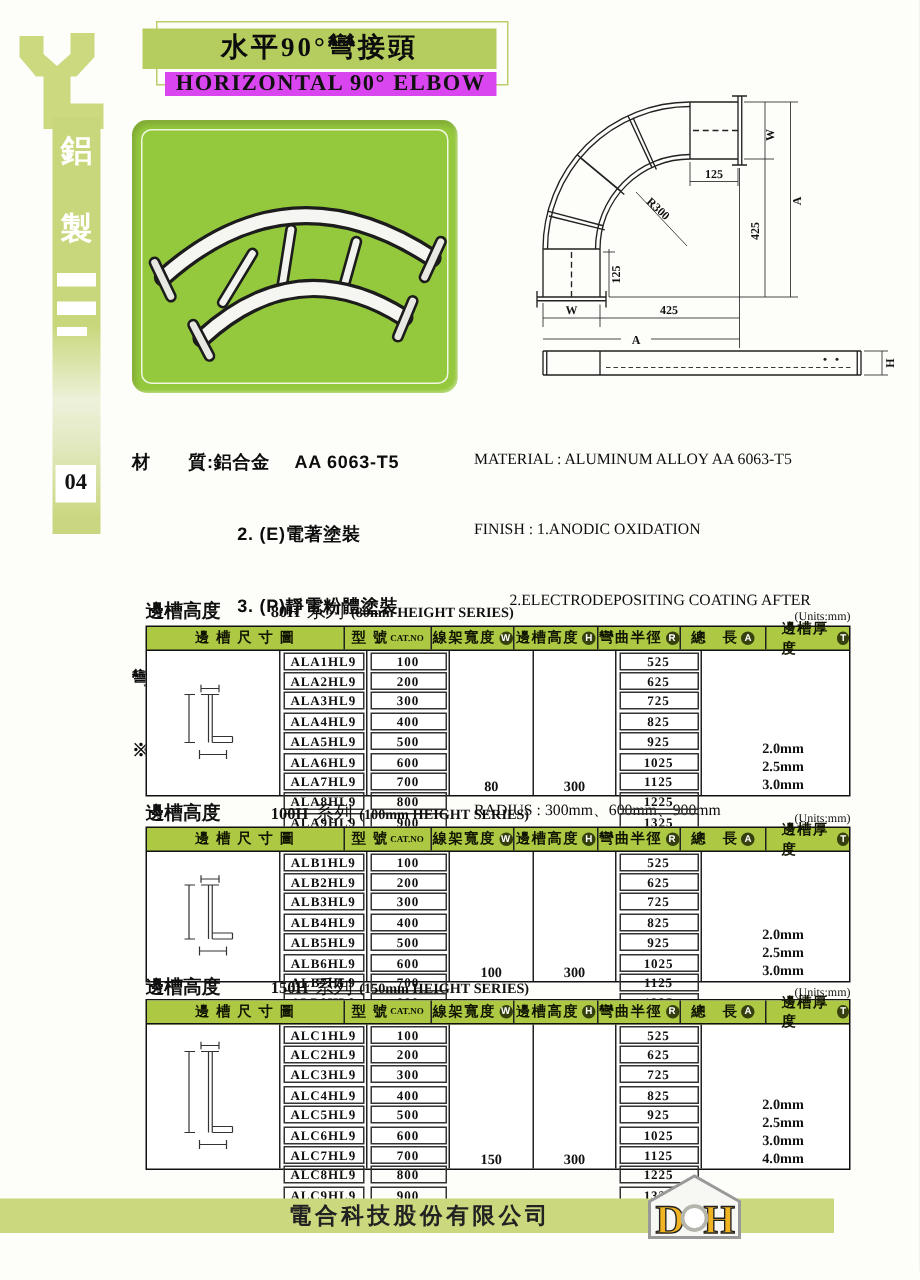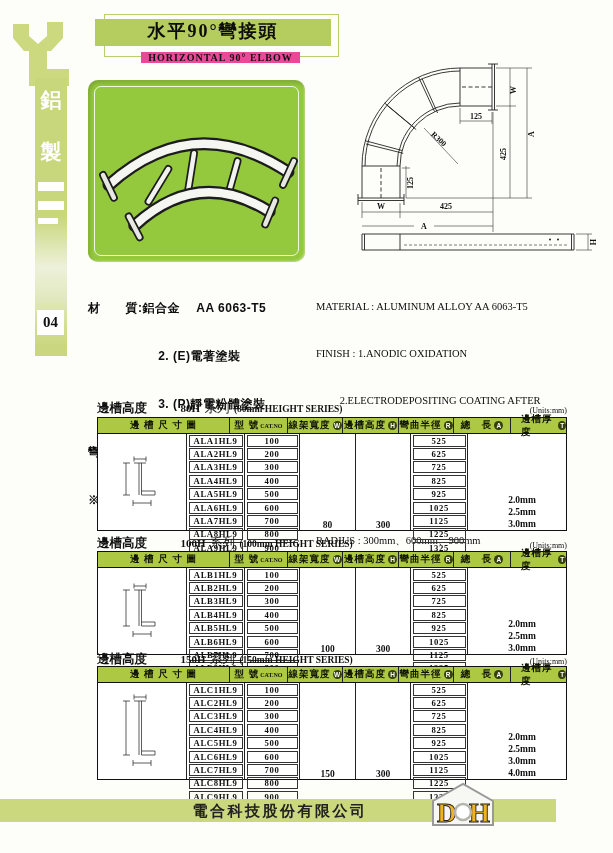--- a/index.html
+++ b/index.html
@@ -13,22 +13,22 @@
      font-family:"Liberation Serif",serif;position:absolute;left:0;}
   .sbar{position:absolute;background:#fff;left:3px;}
   .pagenum{position:absolute;left:2px;top:232px;width:27px;height:25px;background:#fff;
      text-align:center;line-height:25px;font-family:"Liberation Serif",serif;font-size:15px;font-weight:bold;color:#111;}
   
   .title-outline{position:absolute;left:104px;top:14px;width:233px;height:41px;border:1.5px solid #b9cf6b;}
   .title-bar{position:absolute;left:95px;top:19px;width:236px;height:27px;background:#b5cd5e;
      display:flex;justify-content:center;}
   .title-zh{font-family:"Liberation Serif","DejaVu Serif",serif;font-size:18px;font-weight:bold;letter-spacing:2px;color:#0c0c0c;}
   .title-en{position:absolute;left:104px;top:47px;width:233px;text-align:center;}
-  .title-en span{background:#ec4899;padding:0 7px;font-family:"Liberation Serif",serif;
-     font-size:10px;font-weight:bold;letter-spacing:1px;}
+  .title-en span{background:#d946ef;padding:0 7px;font-family:"Liberation Serif",serif;
+     font-size:15px;font-weight:bold;letter-spacing:1px;}
   
   .product{position:absolute;left:88px;top:80px;width:217px;height:182px;background:#95c93d;
      border-radius:10px;box-shadow:2px 3px 4px rgba(90,110,40,.35) inset, -1px -1px 2px rgba(255,255,255,.4) inset;}
   .product .inner{position:absolute;left:6px;top:6px;right:6px;bottom:6px;border:1.5px solid rgba(255,255,255,.85);border-radius:7px;}
   
   .drawing{position:absolute;left:344px;top:58px;width:262px;height:198px;}
   .drawing text{font-family:"Liberation Serif",serif;font-size:8px;font-weight:bold;fill:#111;}
   
   .spec-zh{position:absolute;left:88px;top:268px;width:228px;font-size:12px;font-weight:bold;
      line-height:16px;letter-spacing:0.5px;color:#0d0d0d;white-space:pre;}

